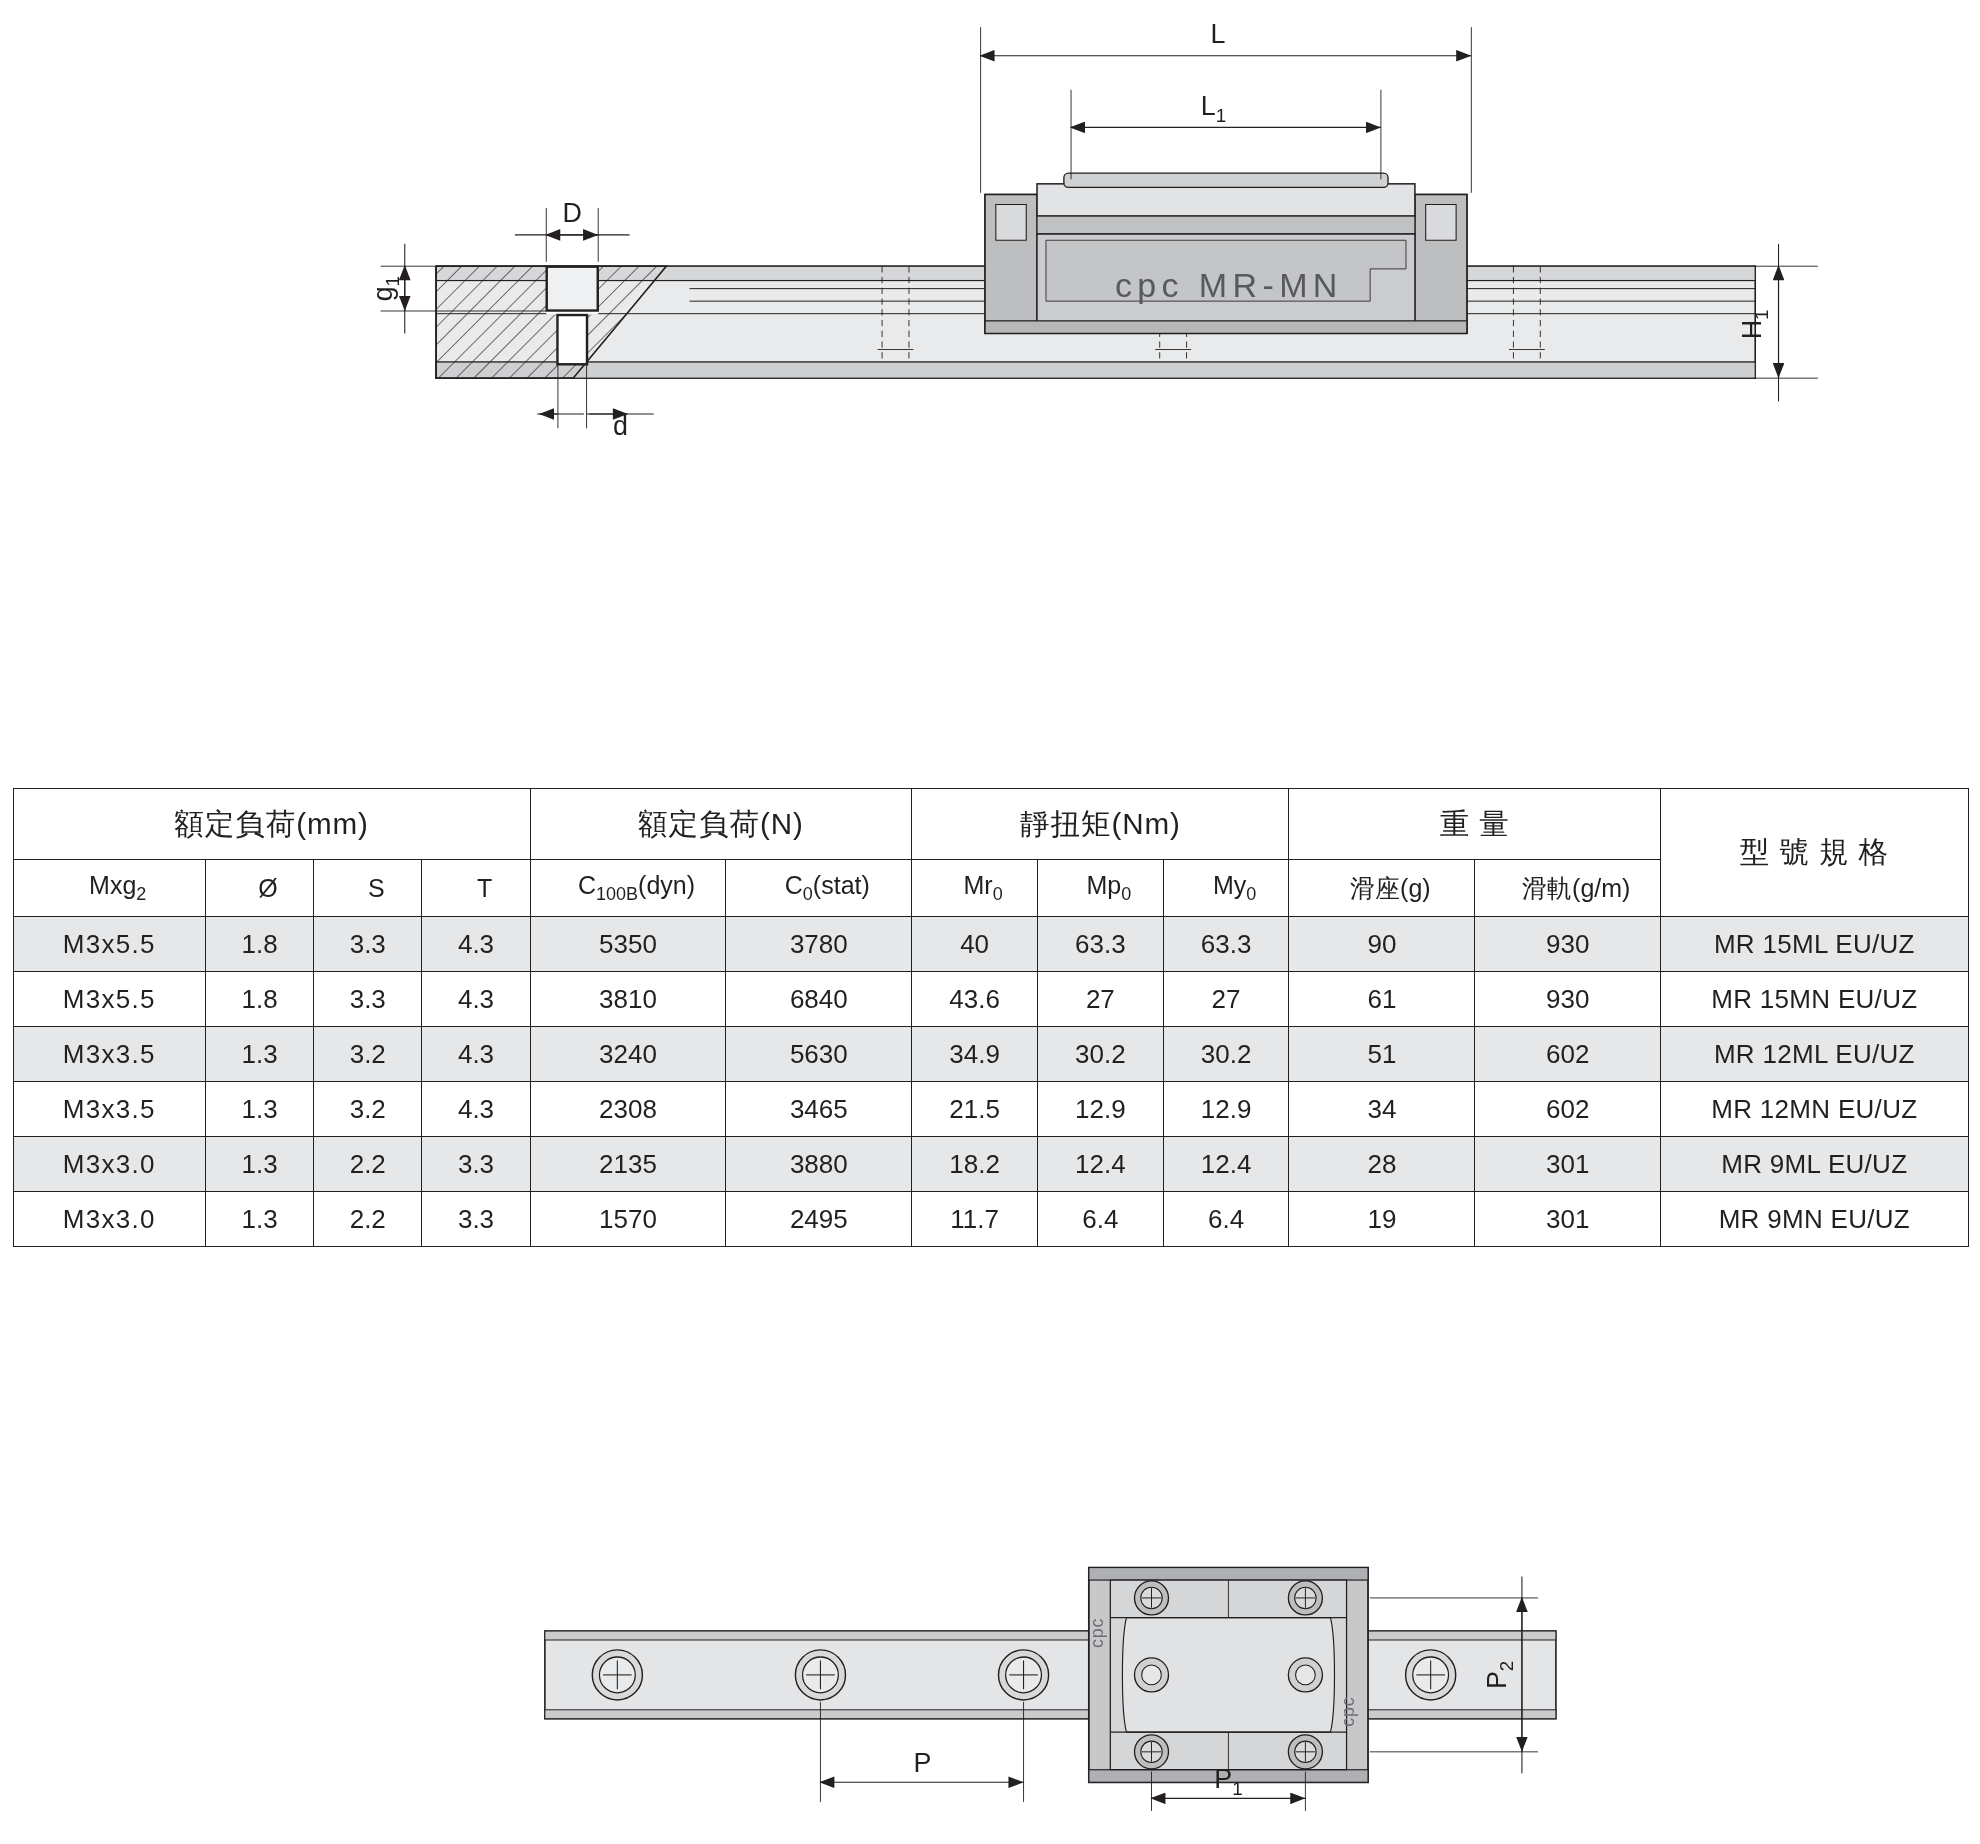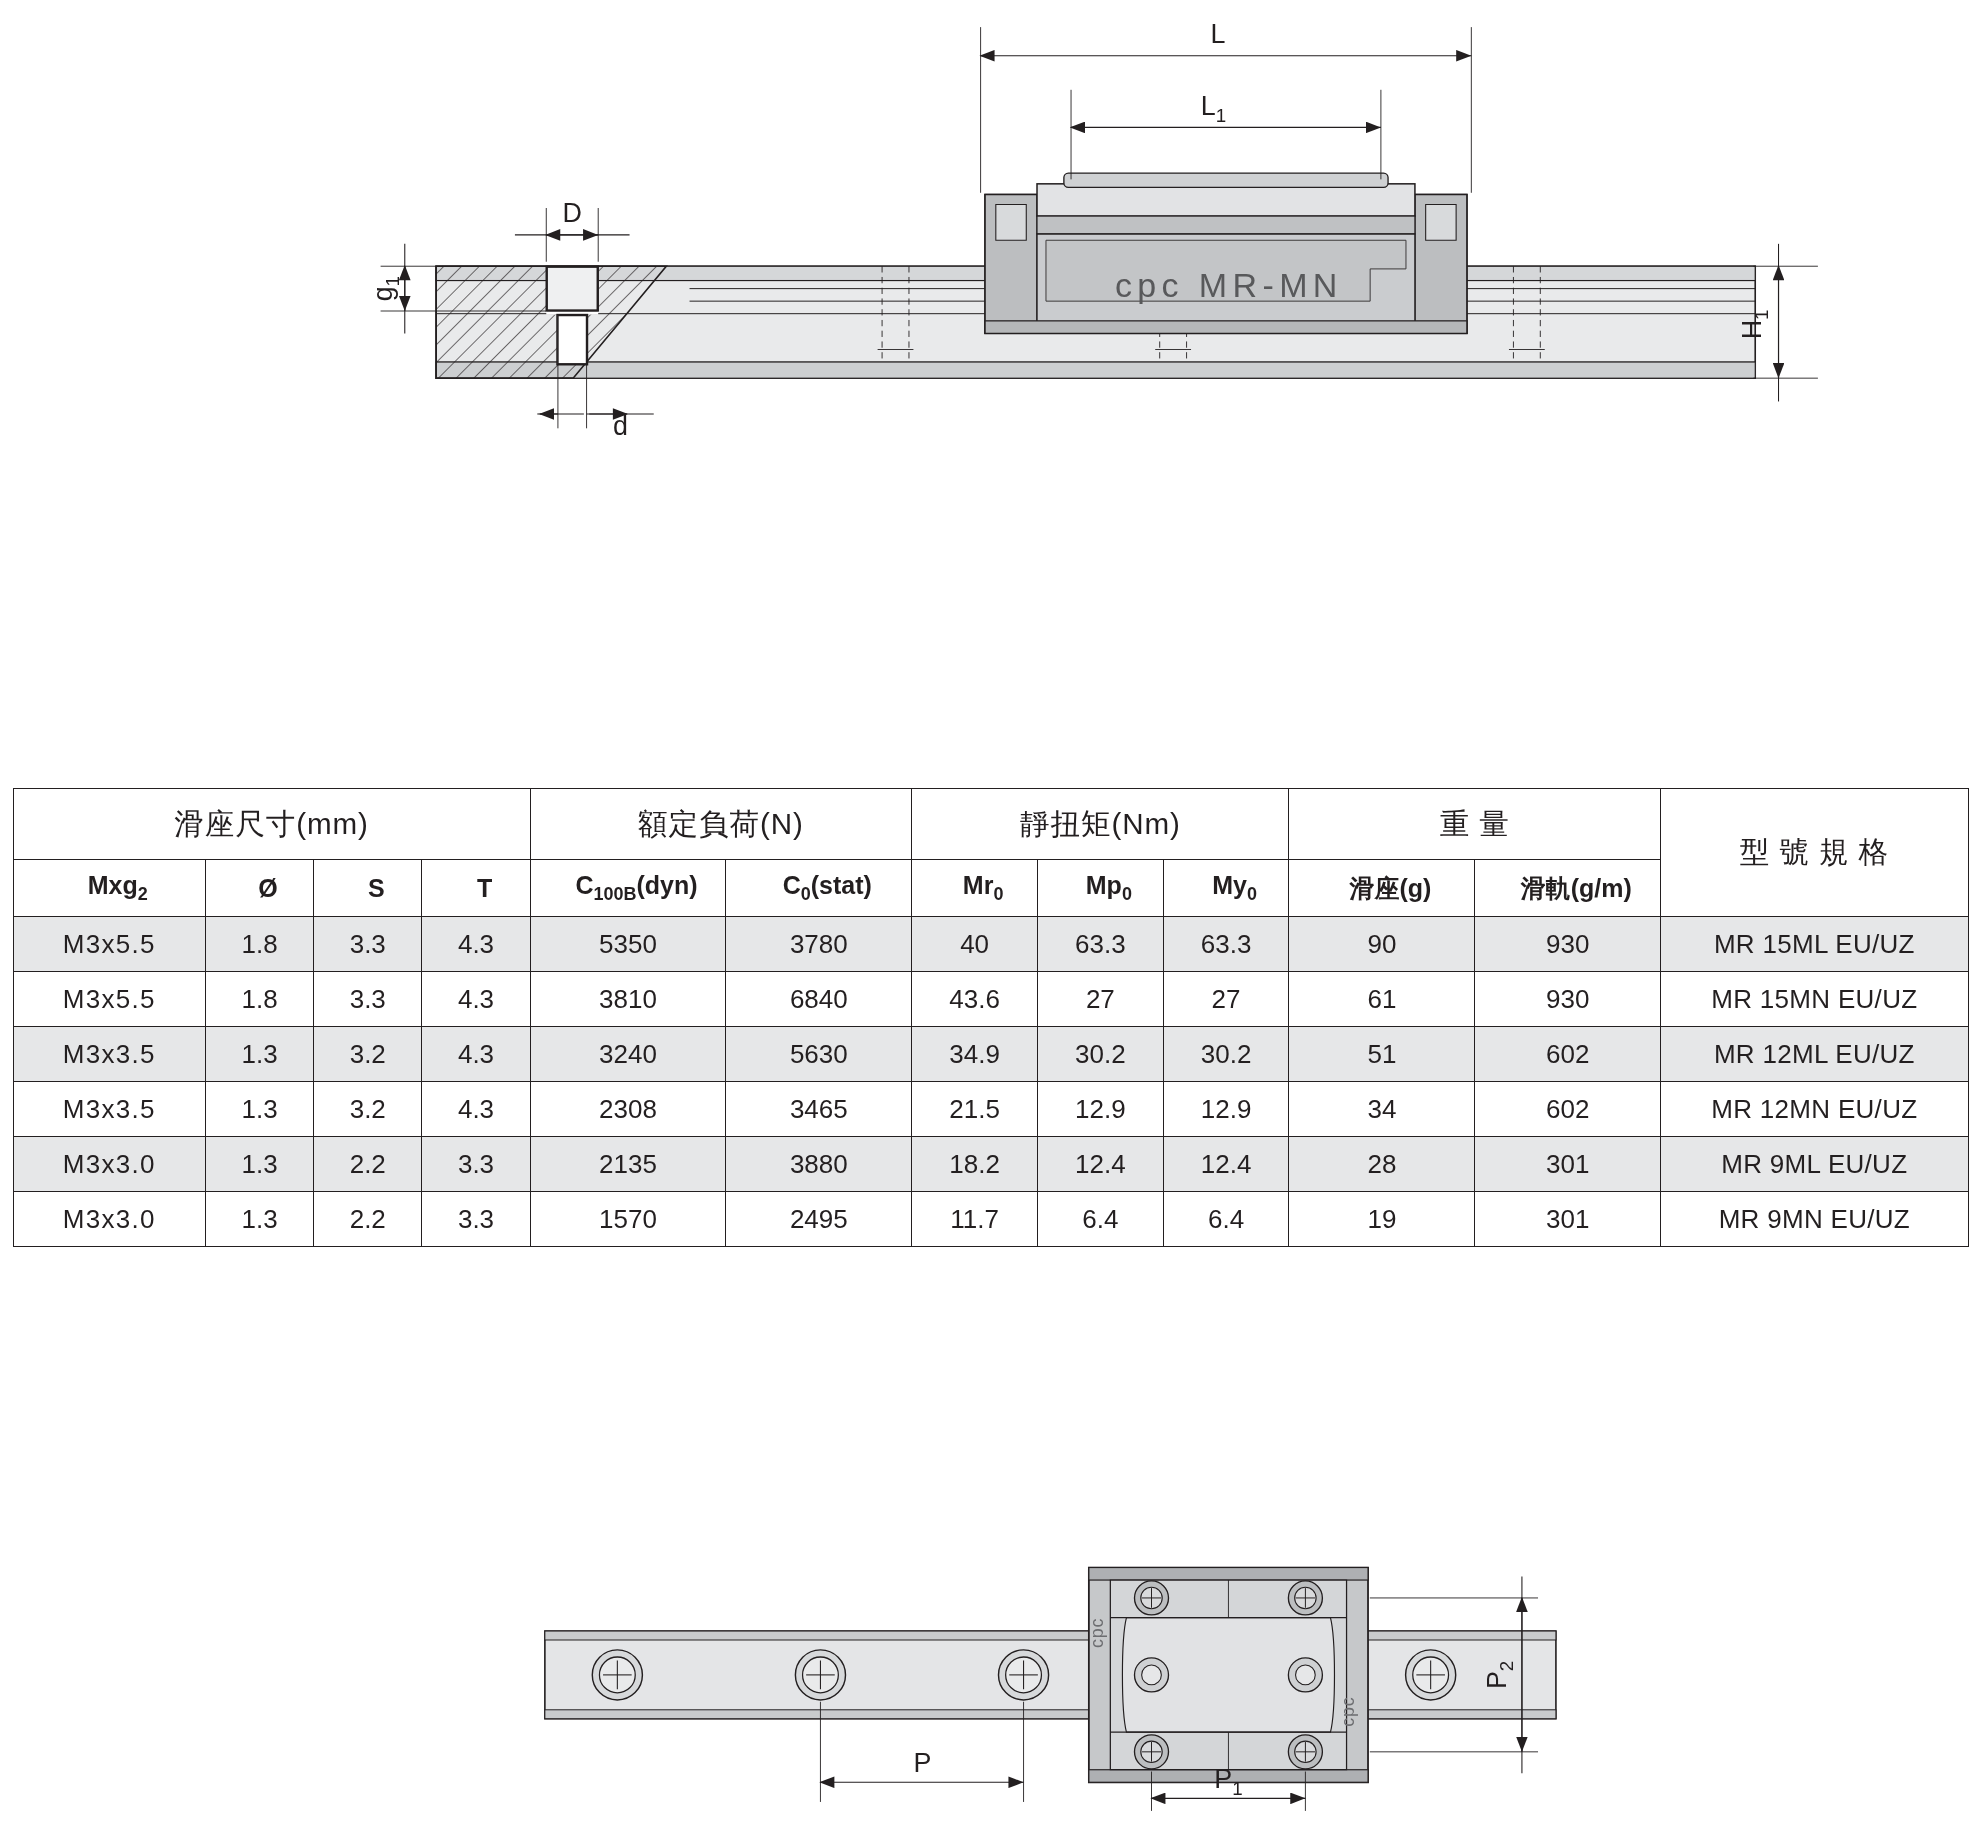--- a/index.html
+++ b/index.html
@@ -57,21 +57,21 @@
   }
   table.spec tr.group-row th {
     height: 70px;
     font-size: 29.6px;
     font-weight: normal;
     letter-spacing: 0.9px;
   }
   table.spec tr.sub-row th {
     height: 56px;
     font-size: 25px;
-    font-weight: bold;
+    font-weight: normal;
     padding-left: 17px;
   }
   table.spec tbody td {
     height: 54px;
     font-size: 26px;
   }
   table.spec tbody tr.shade td {
     background: #e6e7e8;
   }
   .sub {
@@ -260,21 +260,21 @@
         <col class="c-c0">
     <col class="c-mr">
         <col class="c-mp">
         <col class="c-my">
     <col class="c-wb">
         <col class="c-wr">
     <col class="c-mod">
   </colgroup>
   <thead>
     <tr class="group-row">
-      <th colspan="4">滑座尺寸(mm)</th>
+      <th colspan="4">額定負荷(mm)</th>
       <th colspan="2">額定負荷(N)</th>
       <th colspan="3">靜扭矩(Nm)</th>
       <th colspan="2">重 量</th>
       <th rowspan="2">型 號 規 格</th>
     </tr>
     <tr class="sub-row">
       <th><span>Mxg</span><span class="sub">2</span></th>
       <th><span>Ø</span></th>
       <th><span>S</span></th>
       <th><span>T</span></th>

